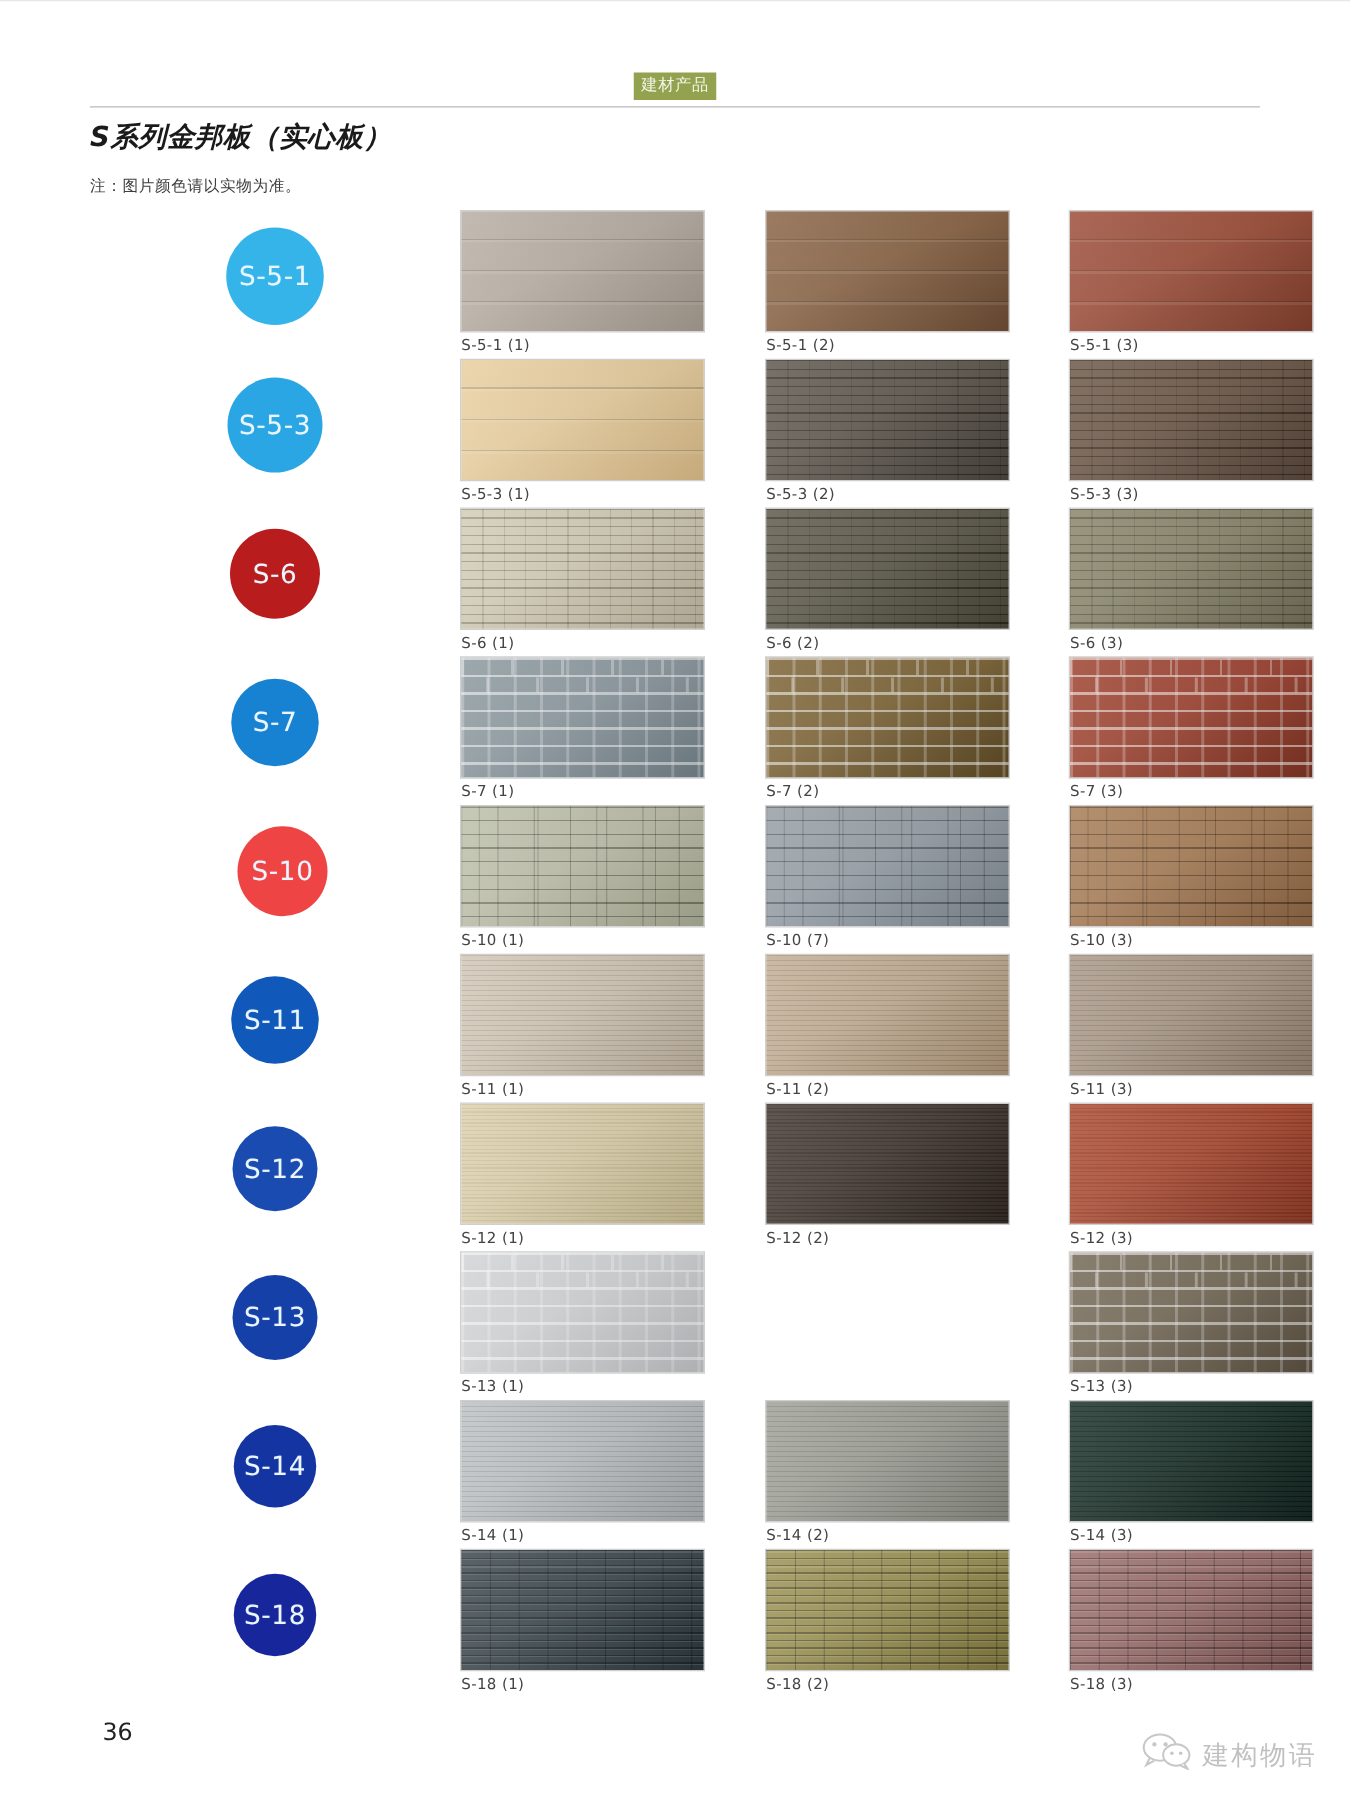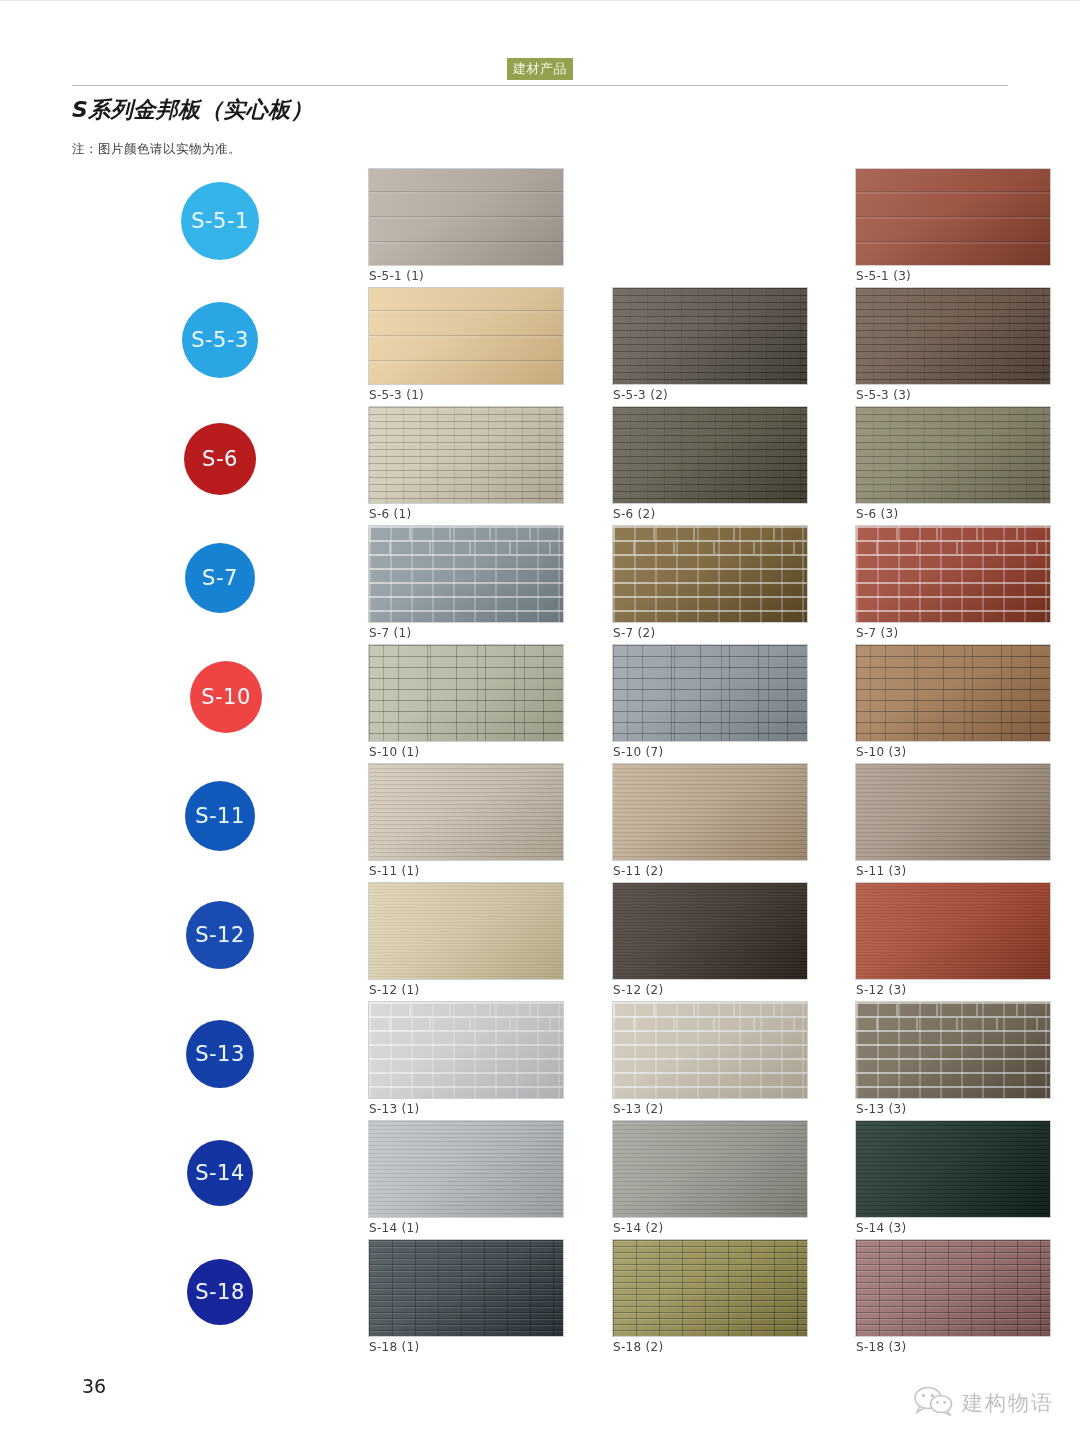--- a/index.html
+++ b/index.html
@@ -219,20 +219,27 @@
         <div class="badge" style="width: 78px; height: 78px; left: 150px; top: 14px; background: rgb(53, 180, 234);">
           <span>S-5-1</span>
         </div>
         <div class="cell c0">
           <div class="swatch" style="background: linear-gradient(155deg, rgb(184, 175, 164) 0%, rgb(184, 175, 164) 45%, rgb(167, 157, 146) 100%);">
             <div class="tex t-plank"></div>
             <div class="vign"></div>
           </div>
           <div class="cap">S-5-1 (1)</div>
         </div>
+        <div class="cell c1">
+          <div class="swatch" style="background: linear-gradient(155deg, rgb(138, 101, 71) 0%, rgb(138, 101, 71) 45%, rgb(111, 78, 53) 100%);">
+            <div class="tex t-plank"></div>
+            <div class="vign"></div>
+          </div>
+          <div class="cap">S-5-1 (2)</div>
+        </div>
         <div class="cell c2">
           <div class="swatch" style="background: linear-gradient(155deg, rgb(157, 79, 58) 0%, rgb(157, 79, 58) 45%, rgb(131, 64, 46) 100%);">
             <div class="tex t-plank"></div>
             <div class="vign"></div>
           </div>
           <div class="cap">S-5-1 (3)</div>
         </div>
       </div>
       <div class="row">
         <div class="badge" style="width: 76px; height: 76px; left: 151px; top: 15px; background: rgb(42, 166, 228);">
@@ -404,29 +411,20 @@
           <span>S-13</span>
         </div>
         <div class="cell c0">
           <div class="swatch" style="background: linear-gradient(155deg, rgb(210, 211, 213) 0%, rgb(210, 211, 213) 45%, rgb(194, 195, 198) 100%);">
             <div class="tex t-brick"></div>
             <div class="tex t-brick2"></div>
             <div class="t-brick3"></div>
             <div class="vign"></div>
           </div>
           <div class="cap">S-13 (1)</div>
-        </div>
-        <div class="cell c1">
-          <div class="swatch" style="background: linear-gradient(155deg, rgb(205, 198, 182) 0%, rgb(205, 198, 182) 45%, rgb(186, 178, 160) 100%);">
-            <div class="tex t-brick"></div>
-            <div class="tex t-brick2"></div>
-            <div class="t-brick3"></div>
-            <div class="vign"></div>
-          </div>
-          <div class="cap">S-13 (2)</div>
         </div>
         <div class="cell c2">
           <div class="swatch" style="background: linear-gradient(155deg, rgb(117, 106, 88) 0%, rgb(117, 106, 88) 45%, rgb(91, 81, 66) 100%);">
             <div class="tex t-brick"></div>
             <div class="tex t-brick2"></div>
             <div class="t-brick3"></div>
             <div class="vign"></div>
           </div>
           <div class="cap">S-13 (3)</div>
         </div>

